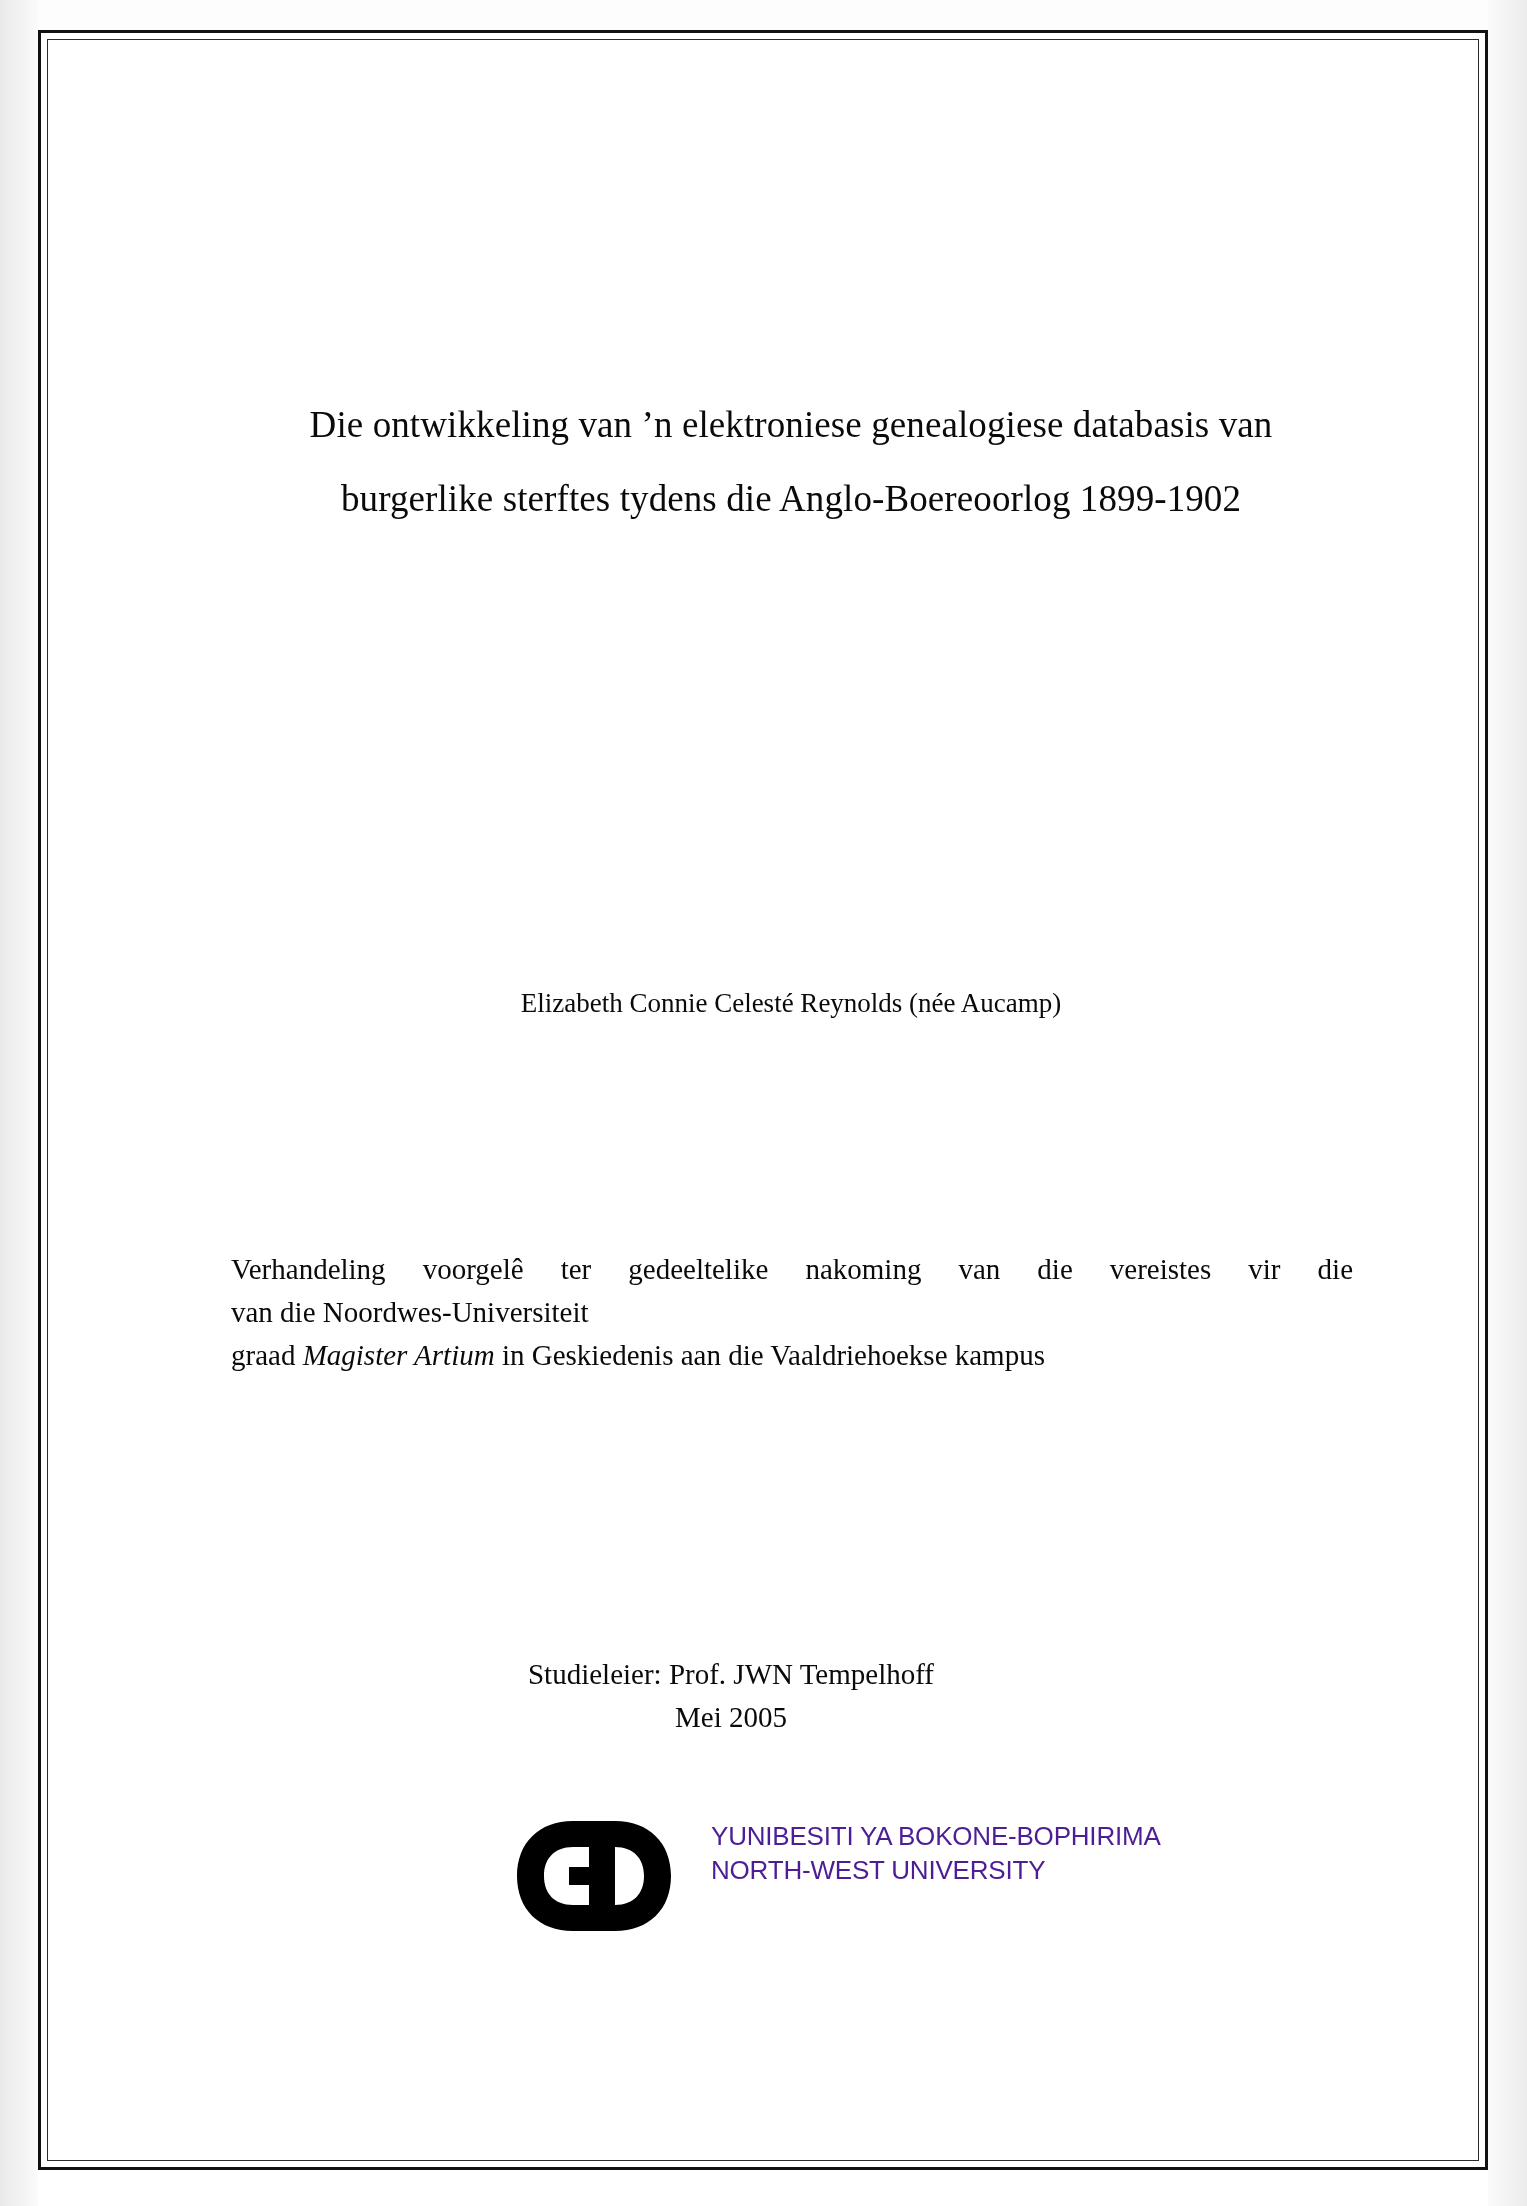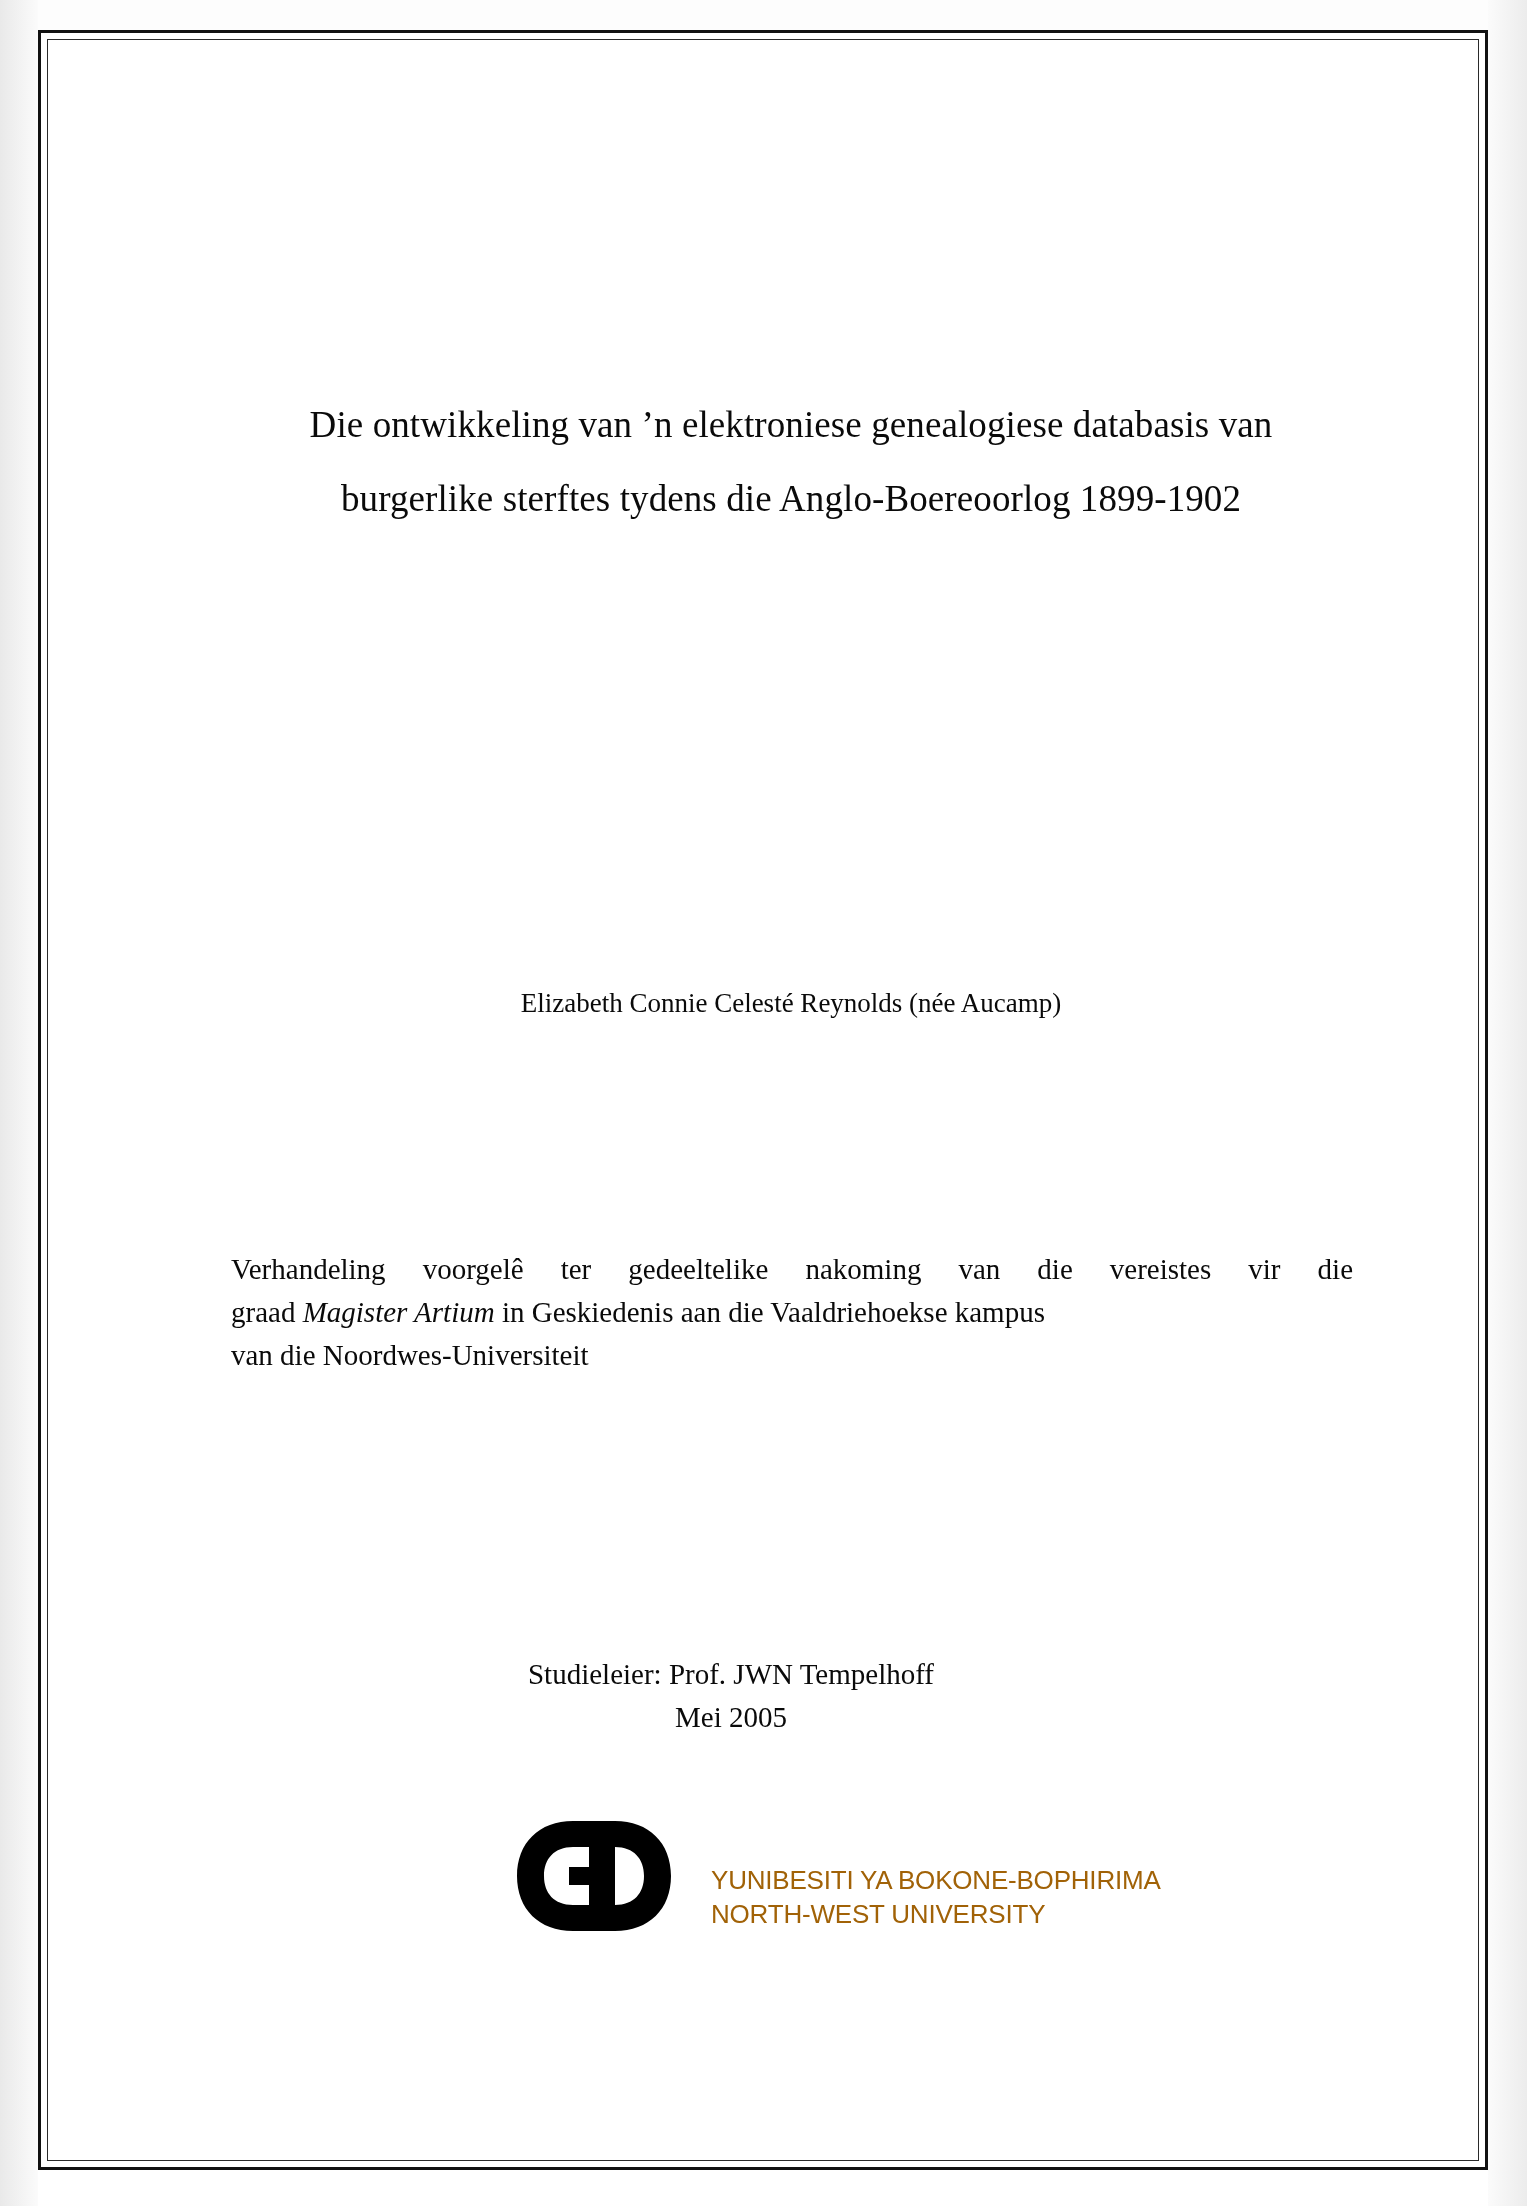--- a/index.html
+++ b/index.html
@@ -131,23 +131,22 @@
     height: 118px;
   }
   .logo-text {
     position: absolute;
     left: 200px;
     top: 6px;
     font-family: "Liberation Sans", sans-serif;
     font-size: 26px;
     line-height: 34px;
     letter-spacing: -0.2px;
-    color: #a16207;
+    color: #4c1d95;
     white-space: nowrap;
-    margin-top: 44px;
   }
 
   
   .edge-shade-left {
     position: absolute;
     left: 0; top: 0; width: 38px; height: 2206px;
     background: linear-gradient(to right, #e9e9e9, #fbfbfb);
   }
   .edge-shade-right {
     position: absolute;
@@ -170,22 +169,22 @@
       <div class="title-block">
         <div class="title-line">Die ontwikkeling van ’n elektroniese genealogiese databasis van</div>
         <div class="title-line">burgerlike sterftes tydens die Anglo-Boereoorlog 1899-1902</div>
       </div>
 
 
       <div class="author">Elizabeth Connie Celesté Reynolds (née Aucamp)</div>
 
       <div class="statement">
         <div class="just">Verhandeling voorgelê ter gedeeltelike nakoming van die vereistes vir die</div>
+        <div class="normal">van die Noordwes-Universiteit</div>
         <div class="normal"><span>graad </span><i>Magister Artium</i><span> in Geskiedenis aan die Vaaldriehoekse kampus</span></div>
-        <div class="normal">van die Noordwes-Universiteit</div>
       </div>
 
       <div class="supervisor">
         <div>Studieleier: Prof. JWN Tempelhoff</div>
         <div>Mei 2005</div>
       </div>
 
       <div class="logo-block">
         <span class="logo-mark">
           <svg viewBox="0 0 190 118" width="190" height="118" xmlns="http://www.w3.org/2000/svg" aria-hidden="true">

